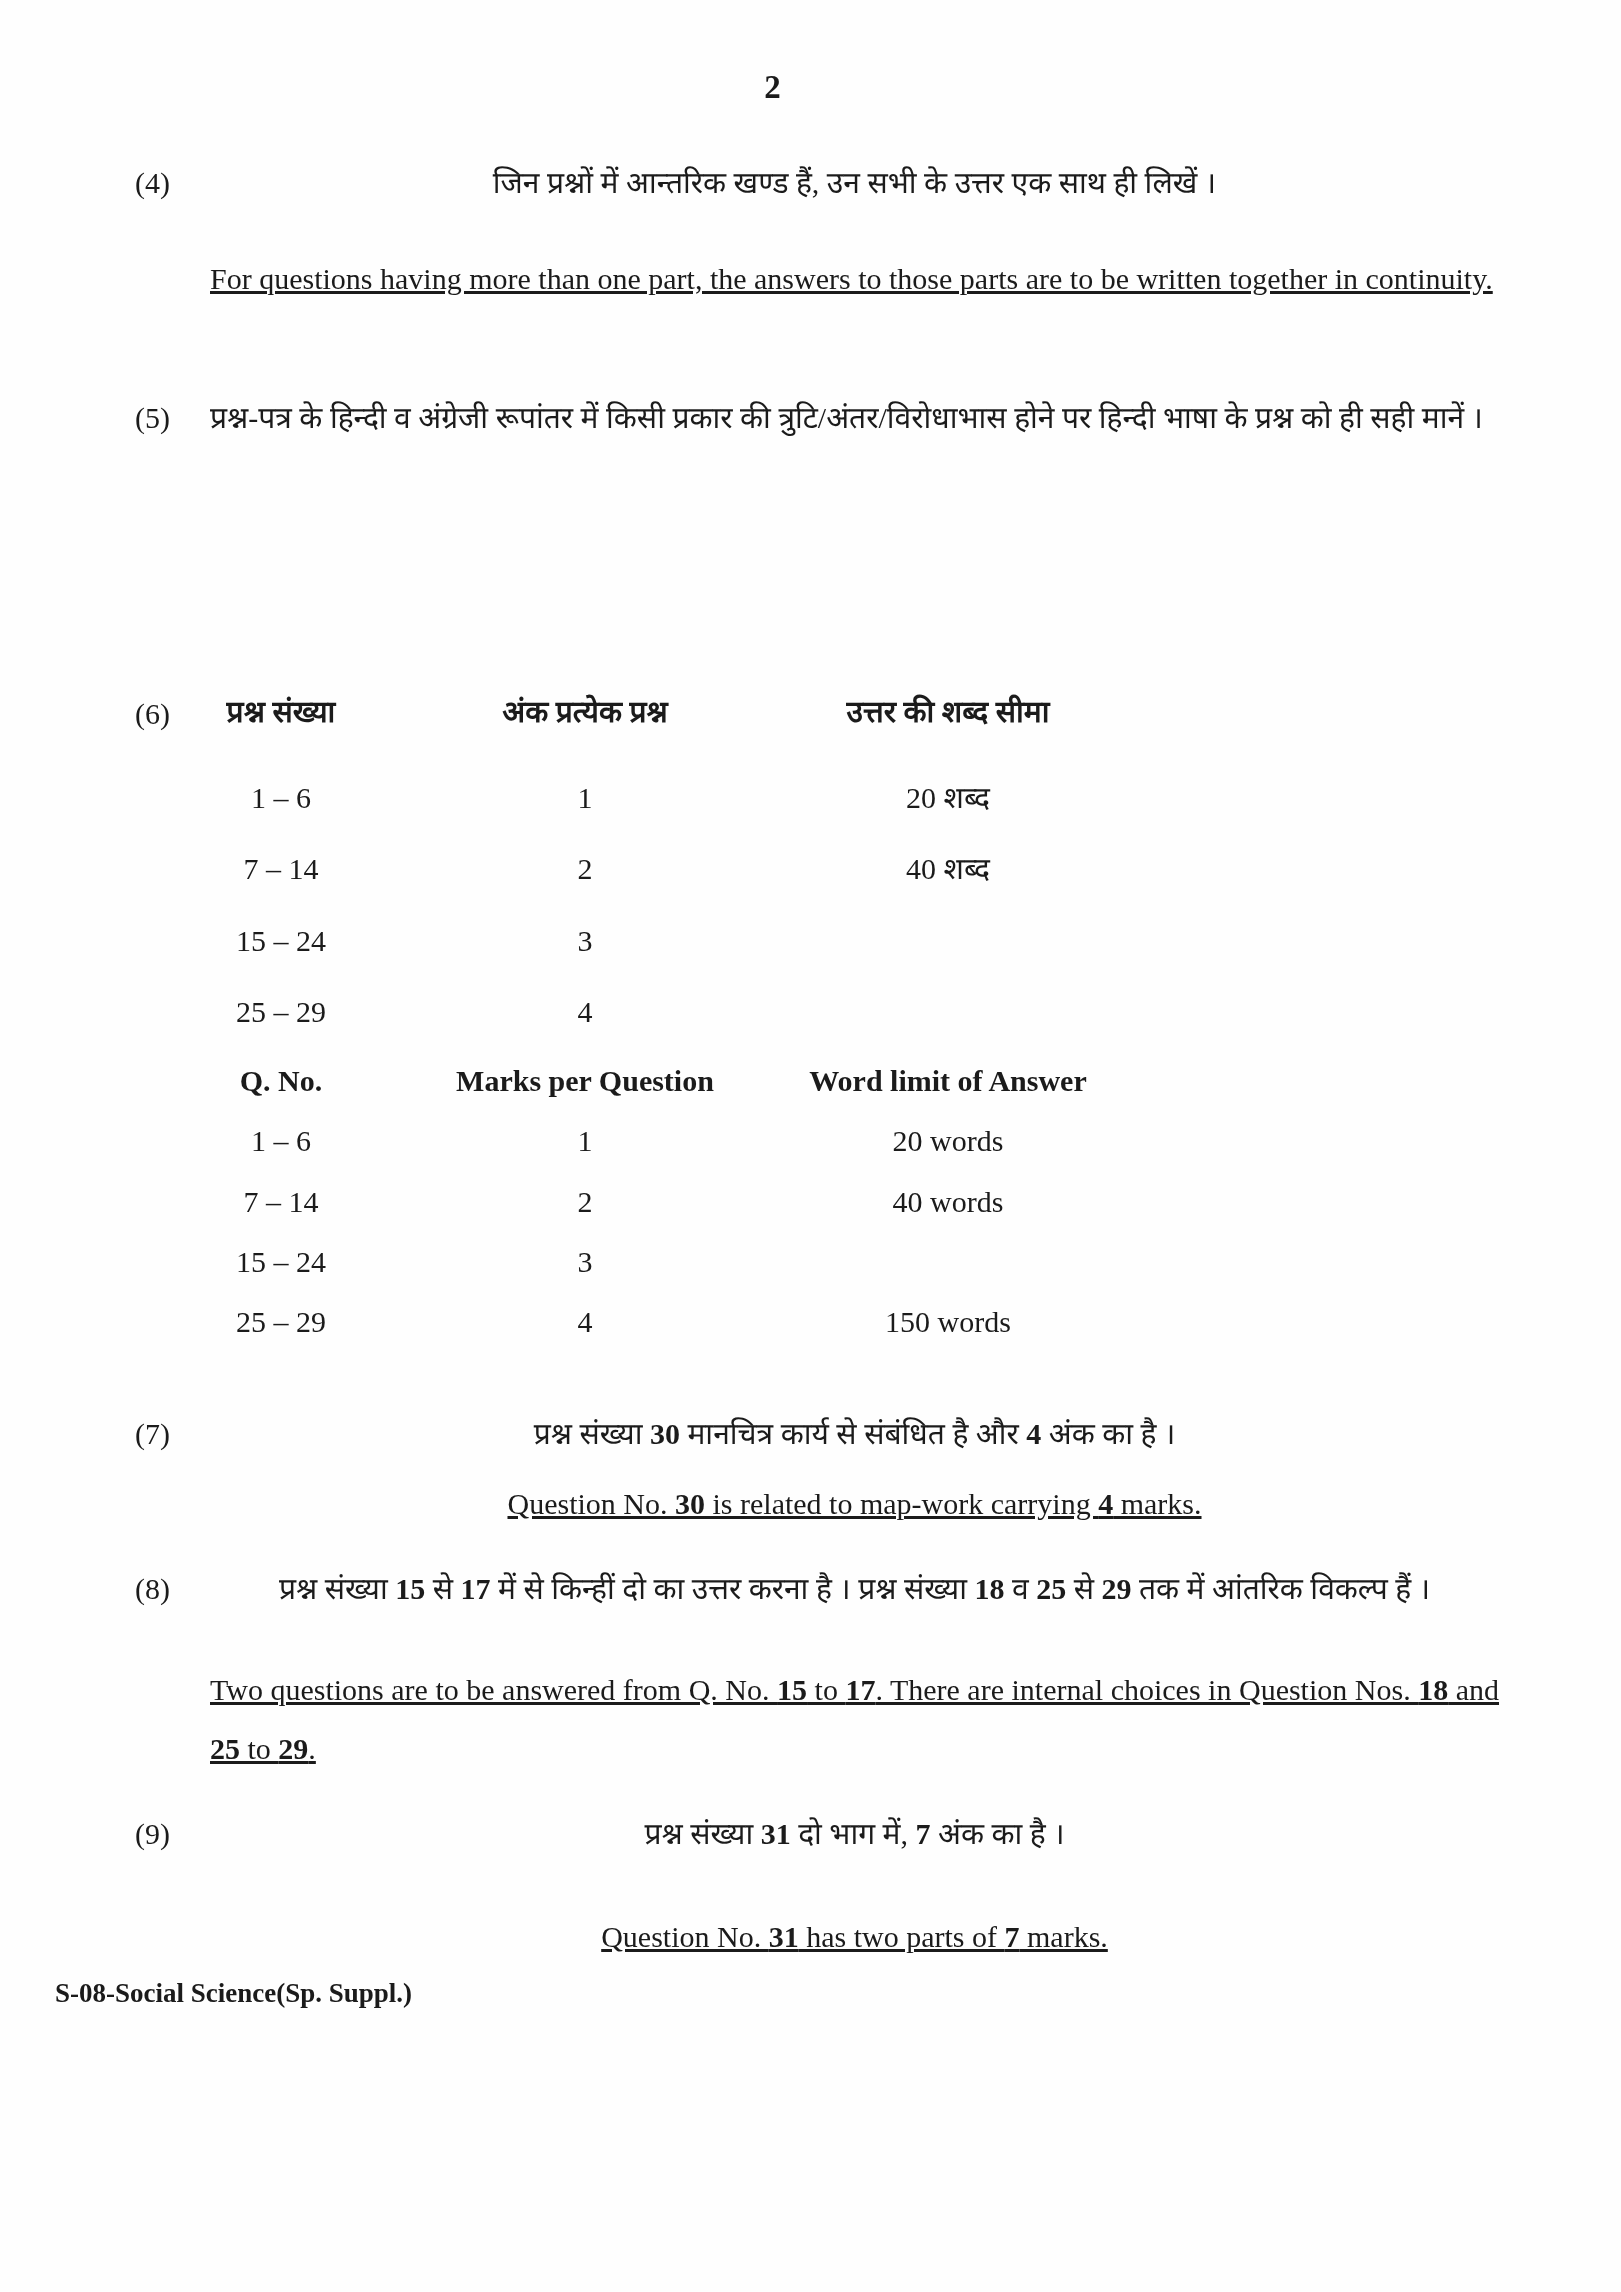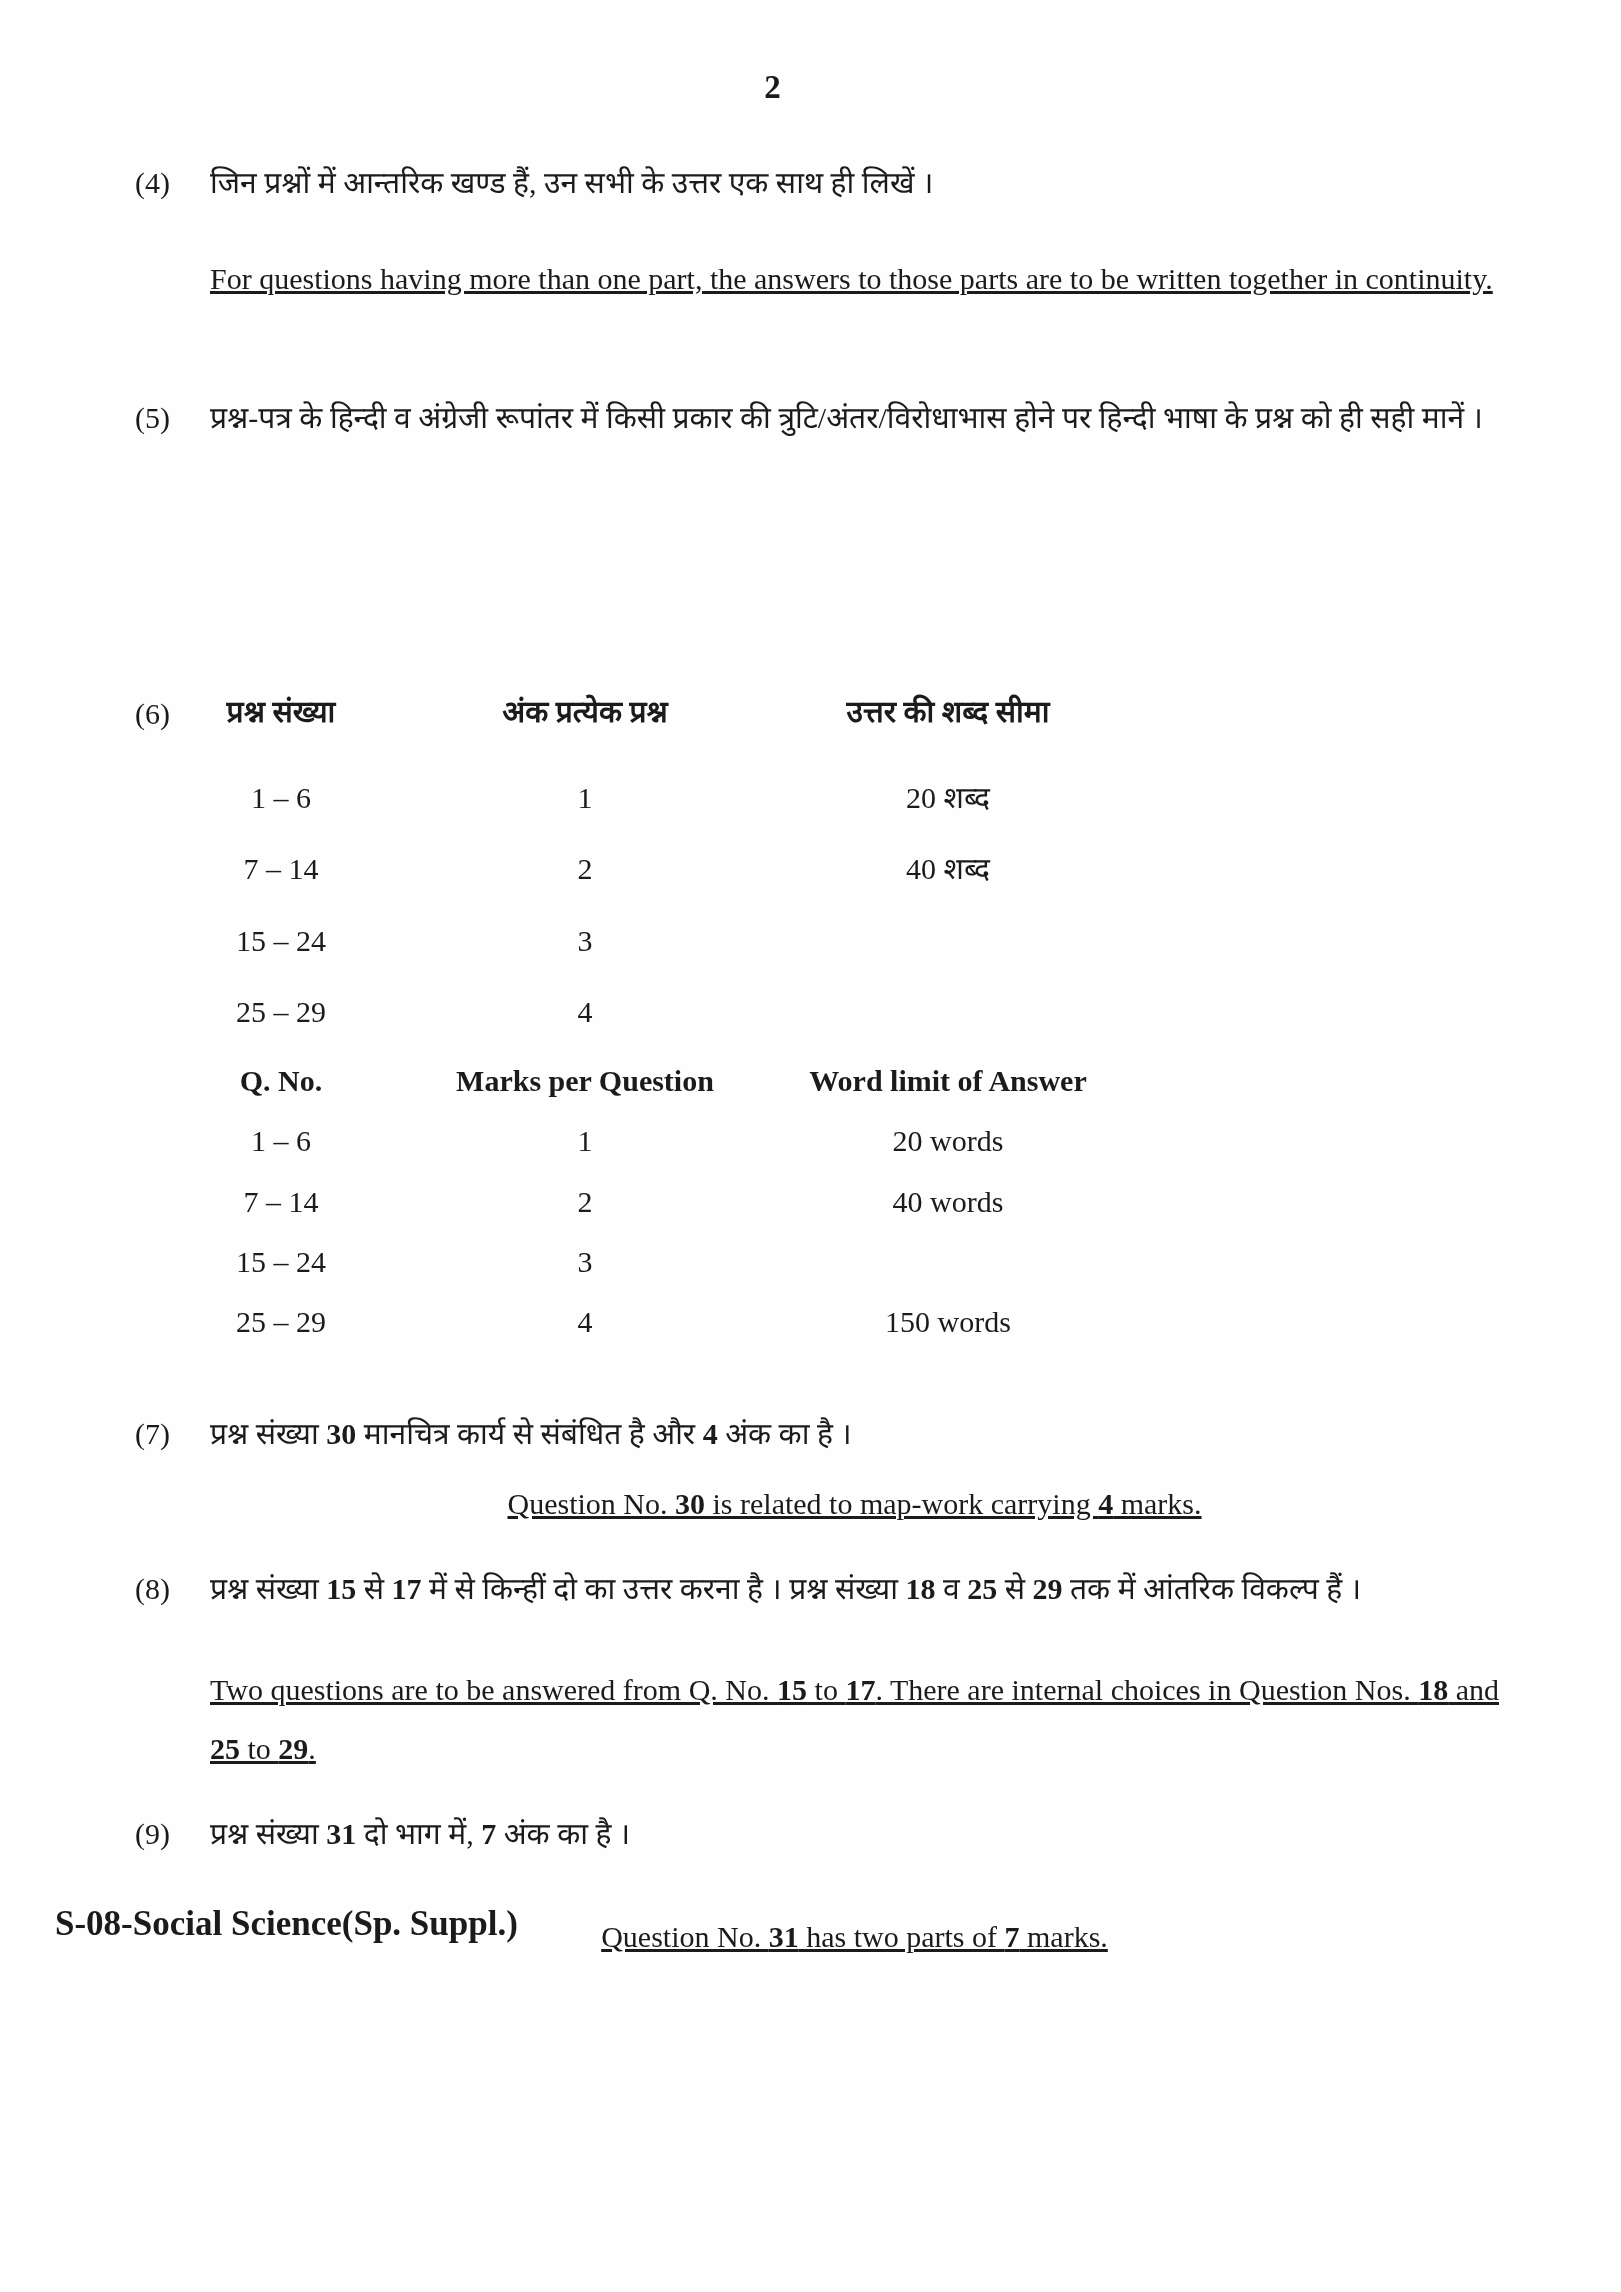--- a/index.html
+++ b/index.html
@@ -39,21 +39,21 @@
   }
   .ibody {
     margin-left: 75px;
   }
   .hindi {
     line-height: 67px;
     text-align: justify;
   }
   .hindi.single {
     white-space: nowrap;
-    text-align: left;
+    text-align: center;
   }
   .eng {
     line-height: 59px;
     text-align: justify;
     text-decoration: underline;
   }
   .eng.single {
     text-align: center;
     white-space: nowrap;
   }
@@ -85,22 +85,22 @@
   .h88 { height: 86px; }
   .h72 { height: 71px; }
   .h73 { height: 72px; }
   .h70 { height: 69px; }
   .h62 { height: 61px; }
   .h61 { height: 60px; }
 
   .footer {
     position: absolute;
     left: 55px;
-    top: 1904px;
-    font-size: 35px;
+    top: 1974px;
+    font-size: 27px;
     font-weight: bold;
     line-height: 39px;
   }
 </style>
 </head>
 <body>
 
 <div class="page">
 
   <div class="pagenum">2</div>

